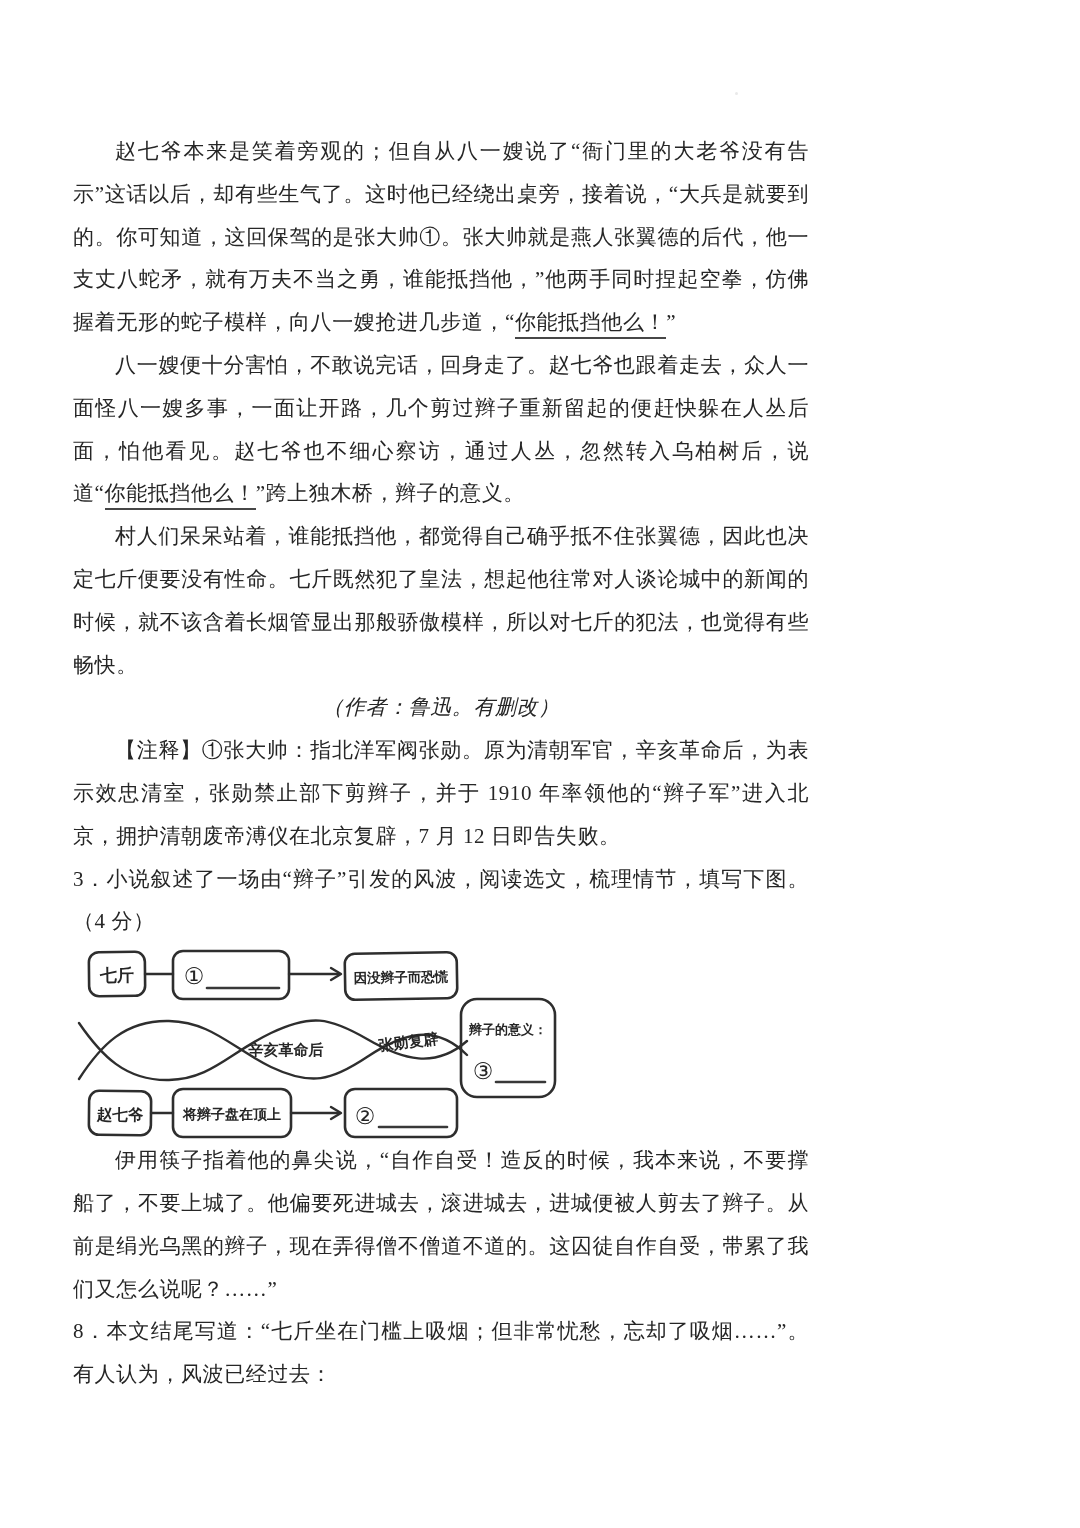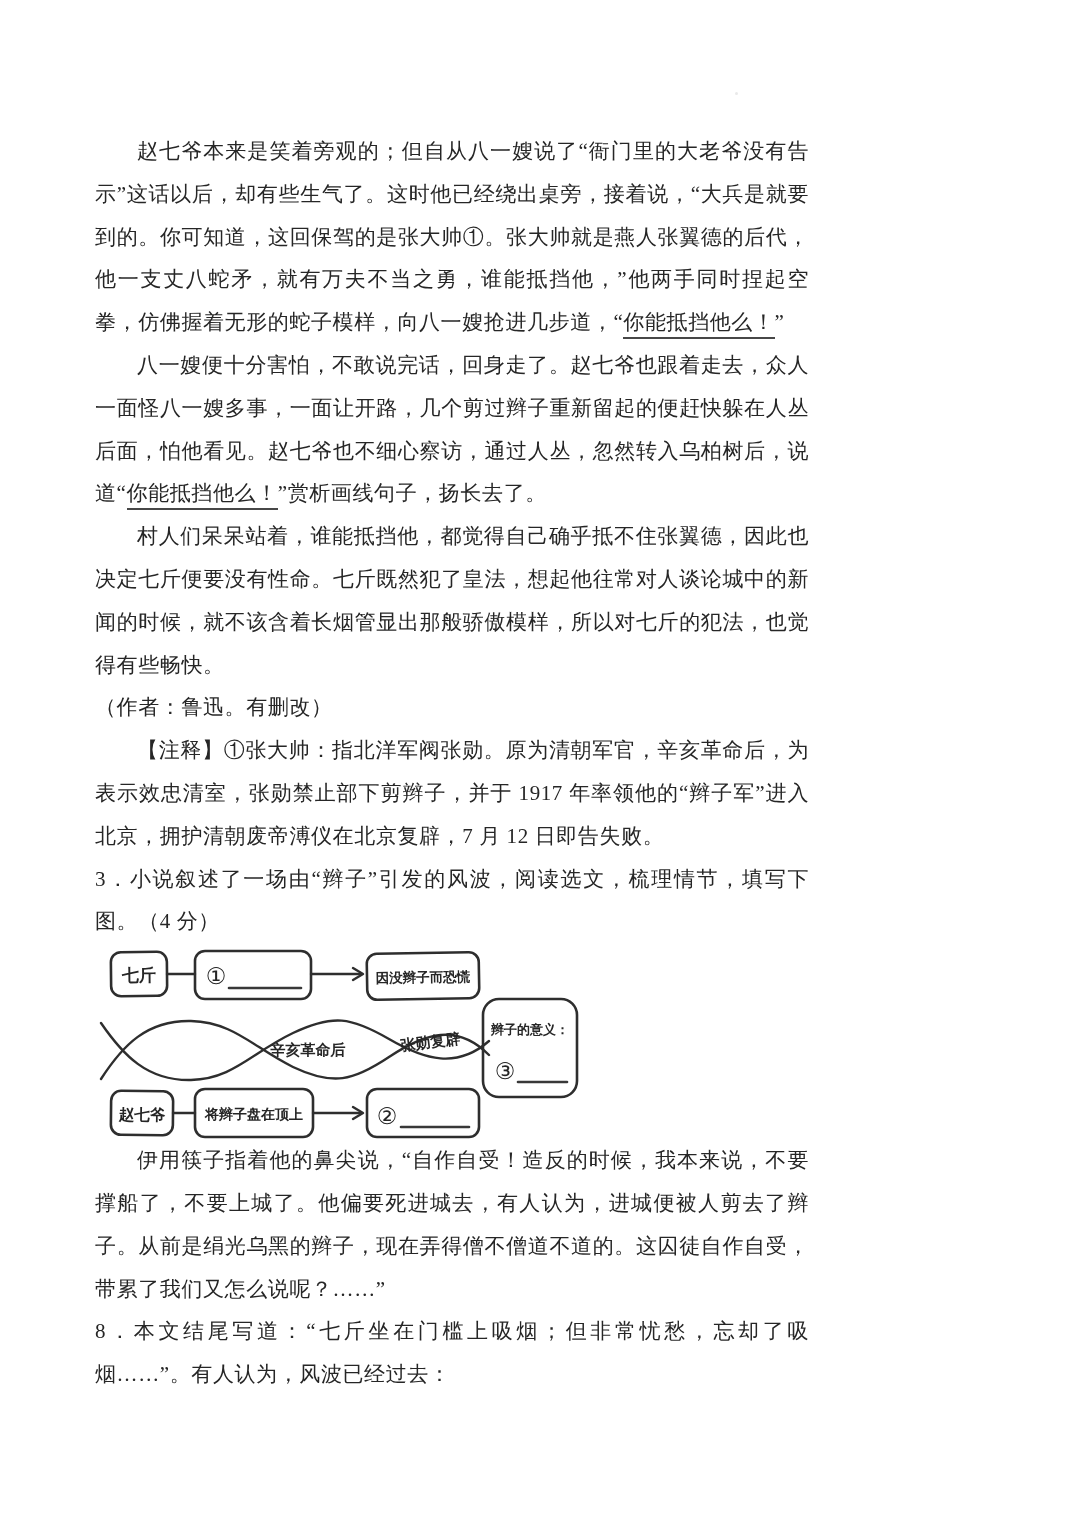--- a/index.html
+++ b/index.html
@@ -11,32 +11,32 @@
     width: 1080px;
     height: 1528px;
     overflow: hidden;
     font-family: "Liberation Serif", "DejaVu Serif", serif;
     color: #262626;
   }
   .page {
     box-sizing: border-box;
     width: 904px;
     height: 1528px;
-    padding: 130px 95px 0 95px;
+    padding: 130px 95px 0 73px;
     position: relative;
   }
   .para {
     margin: 0;
     font-size: 21px;
     line-height: 42.8px;
     letter-spacing: 0.6px;
     text-align: justify;
   }
   .indent { text-indent: 2em; }
-  .author { text-align: left; }
+  .author { text-align: center; font-style: italic; }
   .ul {
     border-bottom: 2px solid #474747;
     padding-bottom: 3px;
   }
   .diagram {
     width: 490px;
     height: 196px;
     margin: 0;
     position: relative;
   }
@@ -80,28 +80,28 @@
 </style>
 </head>
 <body>
 
 <div class="page">
 
   <div class="speck"></div>
 
   <p class="para indent"><span>赵七爷本来是笑着旁观的；但自从八一嫂说了“衙门里的大老爷没有告示”这话以后，却有些生气了。这时他已经绕出桌旁，接着说，“大兵是就要到的。你可知道，这回保驾的是张大帅①。张大帅就是燕人张翼德的后代，他一支丈八蛇矛，就有万夫不当之勇，谁能抵挡他，”他两手同时捏起空拳，仿佛握着无形的蛇子模样，向八一嫂抢进几步道，“</span><span class="ul">你能抵挡他么！</span><span>”</span></p>
 
-  <p class="para indent"><span>八一嫂便十分害怕，不敢说完话，回身走了。赵七爷也跟着走去，众人一面怪八一嫂多事，一面让开路，几个剪过辫子重新留起的便赶快躲在人丛后面，怕他看见。赵七爷也不细心察访，通过人丛，忽然转入乌柏树后，说道“</span><span class="ul">你能抵挡他么！</span><span>”赏析画线句子，扬长去了。</span></p>
+  <p class="para indent"><span>八一嫂便十分害怕，不敢说完话，回身走了。赵七爷也跟着走去，众人一面怪八一嫂多事，一面让开路，几个剪过辫子重新留起的便赶快躲在人丛后面，怕他看见。赵七爷也不细心察访，通过人丛，忽然转入乌柏树后，说道“</span><span class="ul">你能抵挡他么！</span><span>”跨上独木桥，辫子的意义。</span></p>
 
   <p class="para indent">村人们呆呆站着，谁能抵挡他，都觉得自己确乎抵不住张翼德，因此也决定七斤便要没有性命。七斤既然犯了皇法，想起他往常对人谈论城中的新闻的时候，就不该含着长烟管显出那般骄傲模样，所以对七斤的犯法，也觉得有些畅快。</p>
 
 
   <p class="para author">（作者：鲁迅。有删改）</p>
 
-  <p class="para indent">【注释】①张大帅：指北洋军阀张勋。原为清朝军官，辛亥革命后，为表示效忠清室，张勋禁止部下剪辫子，并于 1917 年率领他的“辫子军”进入北京，拥护清朝废帝溥仪在北京复辟，7 月 12 日即告失败。</p>
+  <p class="para indent">【注释】①张大帅：指北洋军阀张勋。原为清朝军官，辛亥革命后，为表示效忠清室，张勋禁止部下剪辫子，并于 1910 年率领他的“辫子军”进入北京，拥护清朝废帝溥仪在北京复辟，7 月 12 日即告失败。</p>
 
   <p class="para">3．小说叙述了一场由“辫子”引发的风波，阅读选文，梳理情节，填写下图。（4 分）</p>
 
   <div class="diagram">
     <svg width="490" height="196" viewBox="0 0 490 196" xmlns="http://www.w3.org/2000/svg">
 
       <g transform="rotate(-0.6 44 31)">
         <rect class="dg-box" x="16" y="9" width="56" height="44" rx="10"></rect>
         <text class="dg-text" x="44" y="38" font-size="17" text-anchor="middle">七斤</text>
       </g>
@@ -150,17 +150,17 @@
       <g>
         <rect class="dg-box" x="272" y="146" width="112" height="48" rx="10"></rect>
         <text class="dg-num" x="292" y="181" font-size="23" text-anchor="middle">②</text>
         <line class="dg-blank" x1="306" y1="184" x2="374" y2="184"></line>
       </g>
     </svg>
   </div>
 
 
 
-  <p class="para indent">伊用筷子指着他的鼻尖说，“自作自受！造反的时候，我本来说，不要撑船了，不要上城了。他偏要死进城去，有人认为，进城便被人剪去了辫子。从前是绢光乌黑的辫子，现在弄得僧不僧道不道的。这囚徒自作自受，带累了我们又怎么说呢？……”</p>
+  <p class="para indent">伊用筷子指着他的鼻尖说，“自作自受！造反的时候，我本来说，不要撑船了，不要上城了。他偏要死进城去，滚进城去，进城便被人剪去了辫子。从前是绢光乌黑的辫子，现在弄得僧不僧道不道的。这囚徒自作自受，带累了我们又怎么说呢？……”</p>
 
   <p class="para">8．本文结尾写道：“七斤坐在门槛上吸烟；但非常忧愁，忘却了吸烟……”。有人认为，风波已经过去：</p>
 
 </div>
 
 </body></html>

